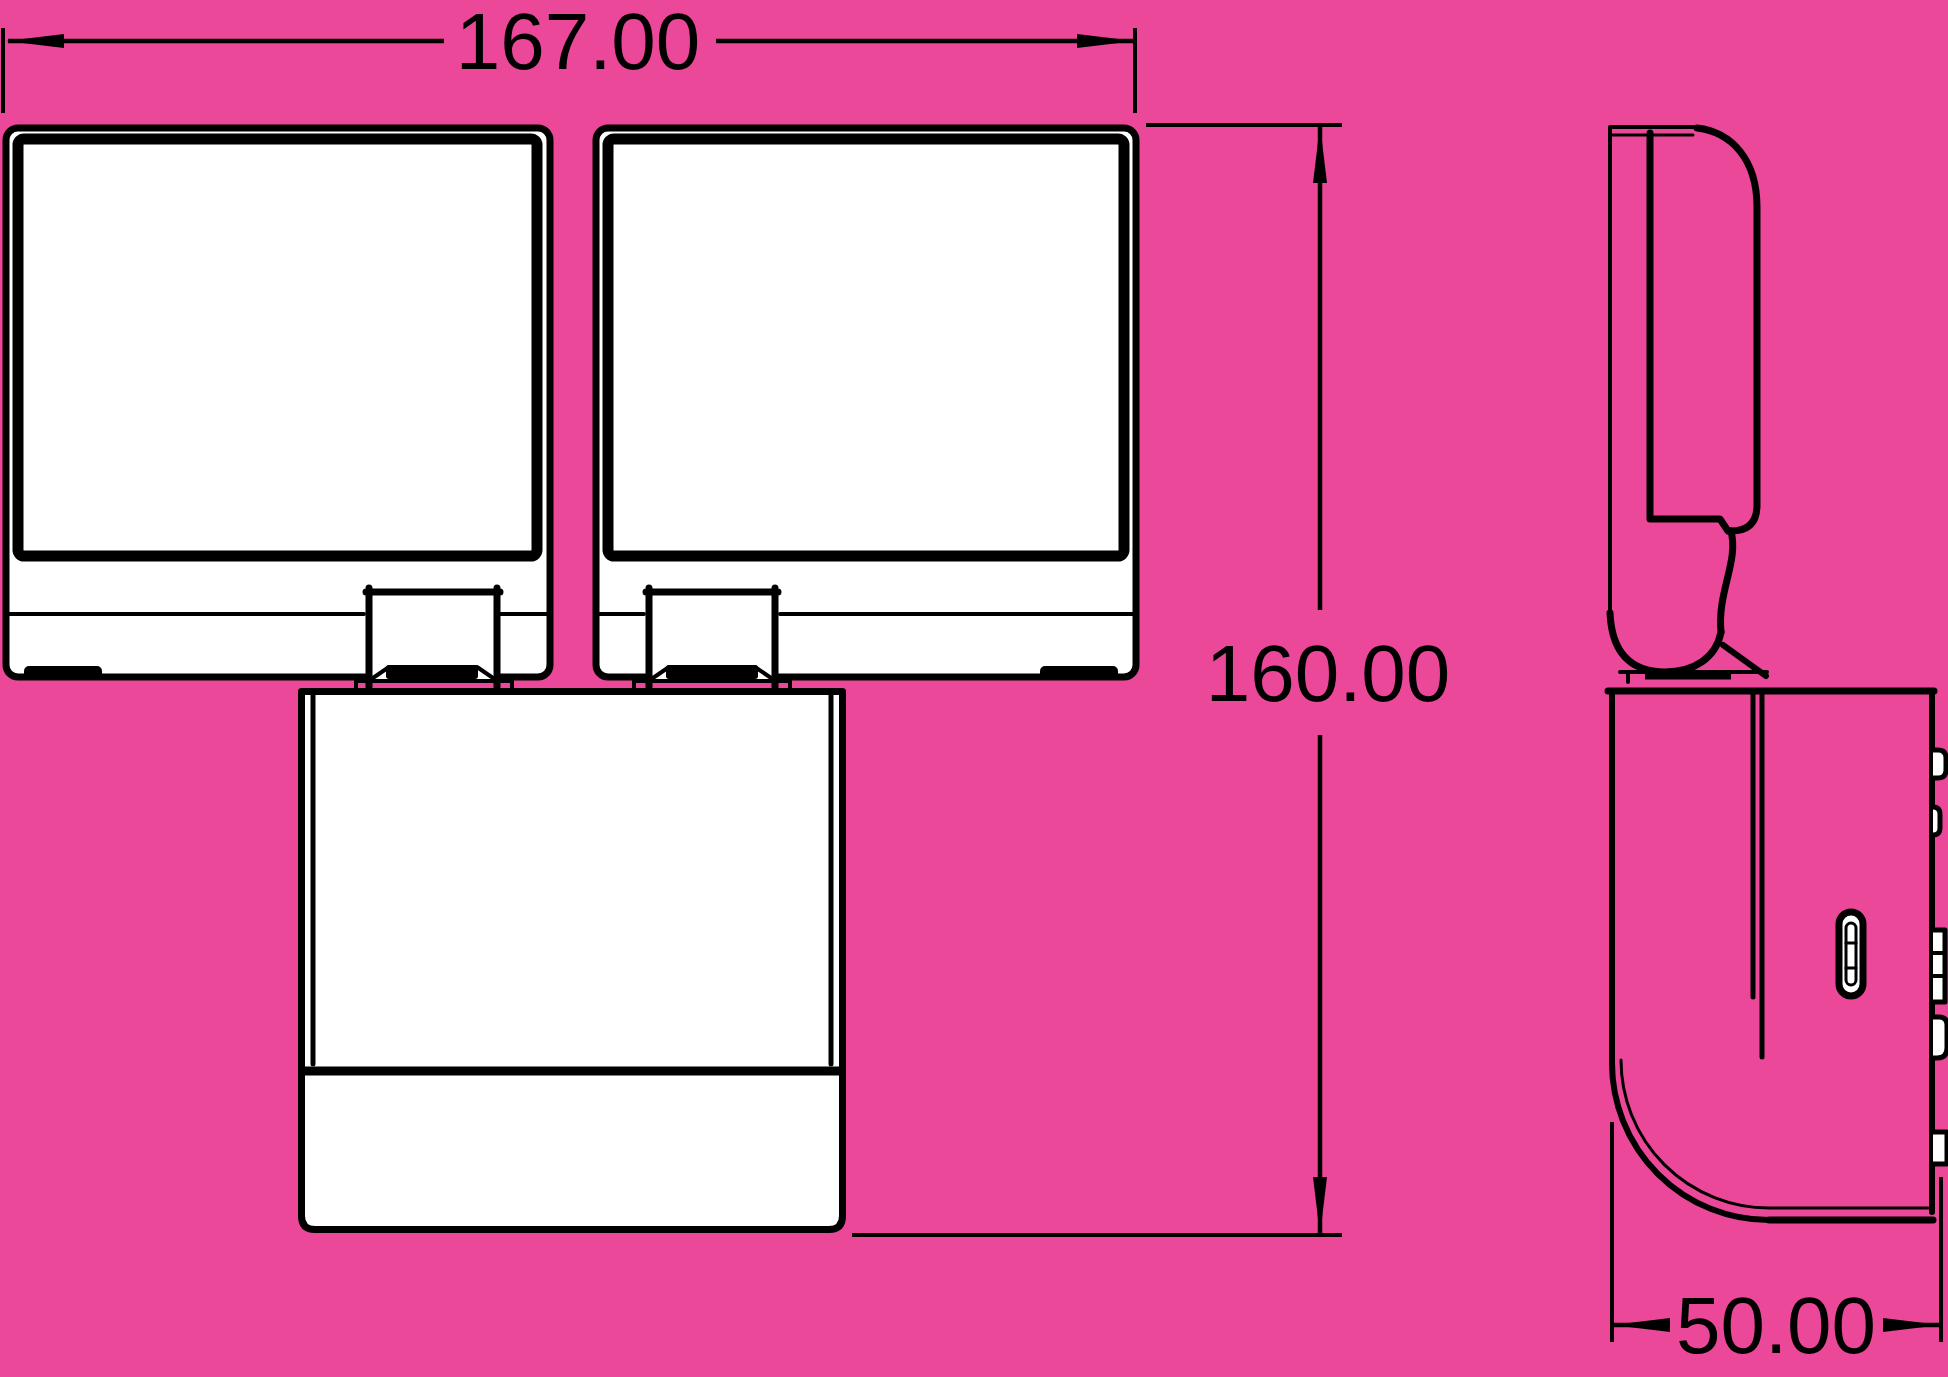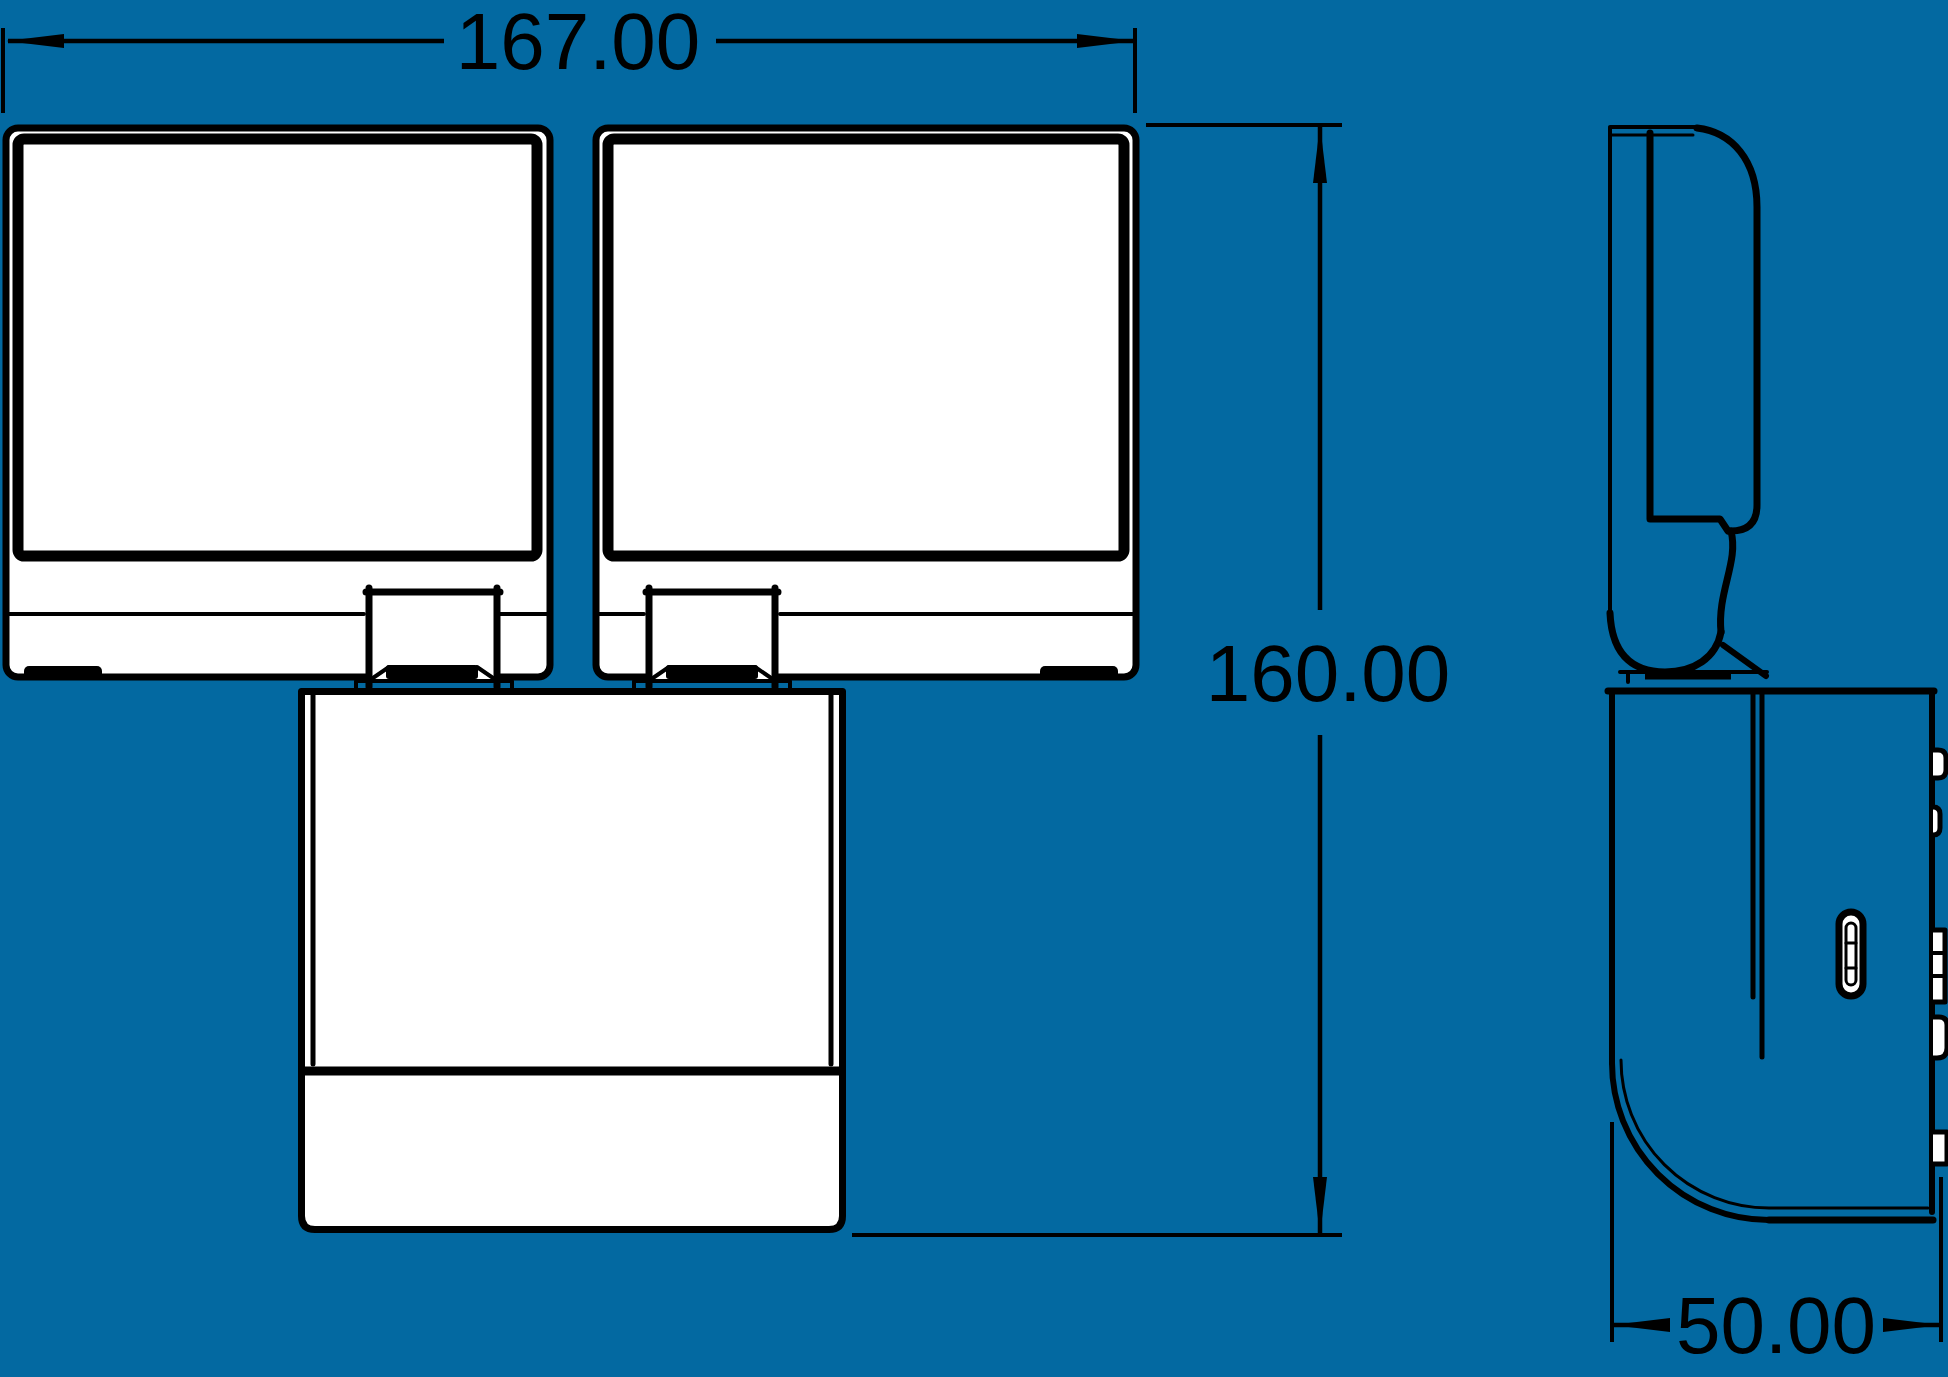--- a/index.html
+++ b/index.html
@@ -1,16 +1,16 @@
 <!DOCTYPE html>
 <html><head>
 <meta charset="utf-8">
 <style>
   html,body{margin:0;padding:0;background:#ffffff;}
-  .stage{position:relative;width:1948px;height:1377px;background:#0369a1;
+  .stage{position:relative;width:1948px;height:1377px;background:#ec4899;
          font-family:"Liberation Sans",sans-serif;}
   svg{display:block;}
   
   .s7 {stroke:#000;stroke-width:7;  fill:none;stroke-linecap:round;stroke-linejoin:round;}
   .s6 {stroke:#000;stroke-width:6;  fill:none;stroke-linecap:round;stroke-linejoin:round;}
   .s5 {stroke:#000;stroke-width:5;  fill:none;stroke-linecap:round;stroke-linejoin:round;}
   .s4 {stroke:#000;stroke-width:4;  fill:none;stroke-linecap:round;stroke-linejoin:round;}
   .s3 {stroke:#000;stroke-width:3;  fill:none;stroke-linecap:round;stroke-linejoin:round;}
   .s9 {stroke:#000;stroke-width:9;  fill:none;stroke-linecap:butt;}
   .lens {stroke:#000;stroke-width:11;fill:none;stroke-linejoin:round;}

